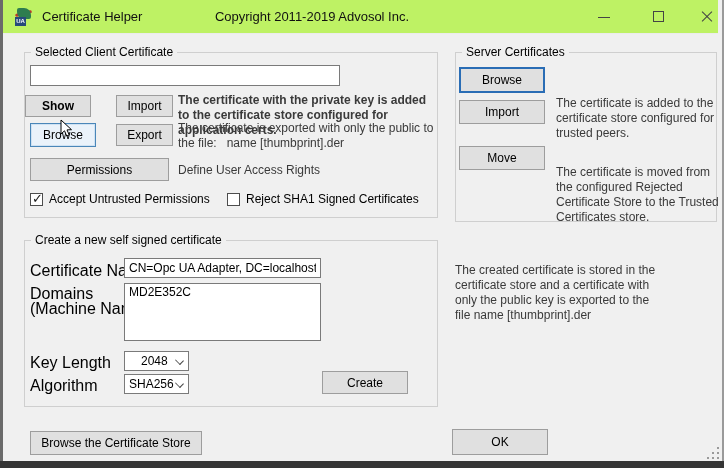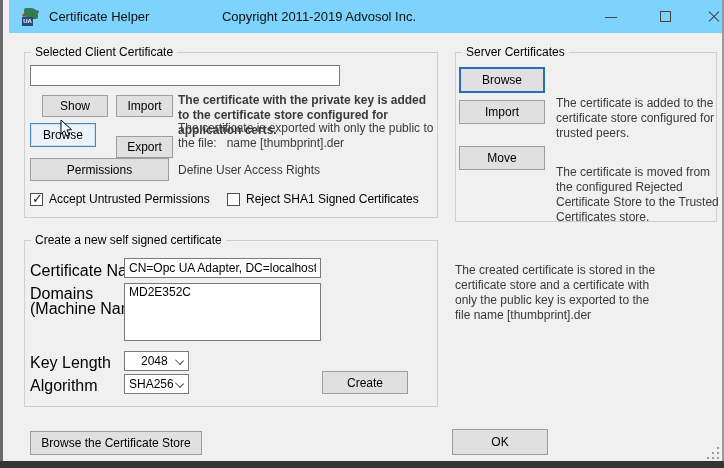--- a/index.html
+++ b/index.html
@@ -3,21 +3,21 @@
 <meta charset="utf-8">
 <style>
   html,body{margin:0;padding:0;background:#2b2b2b;}
   *{box-sizing:border-box;font-family:"Liberation Sans","DejaVu Sans",sans-serif;}
   .stage{position:relative;width:724px;height:468px;background:#f0f0f0;overflow:hidden;}
   
   .edge-left{position:absolute;left:0;top:0;width:3px;height:468px;background:#6a6a6a;}
   .edge-bottom{position:absolute;left:0;top:461px;width:724px;height:7px;background:#353535;}
   .edge-right{position:absolute;left:722px;top:0;width:2px;height:461px;background:#9a9a9a;}
   
-  .titlebar{position:absolute;left:9px;top:0;width:716px;height:34px;background:#7dd3fc;border-bottom:1px solid #ececec;}
+  .titlebar{position:absolute;left:2px;top:0;width:716px;height:34px;background:#bef264;border-bottom:1px solid #ececec;}
   .app-icon{position:absolute;left:13px;top:8px;width:18px;height:18px;}
   .app-icon .leaf{position:absolute;left:2px;top:0;width:14px;height:11px;background:#2e7d4f;border-radius:2px 7px 2px 7px;}
   .app-icon .swoosh{position:absolute;left:0;top:4px;width:17px;height:3px;background:#c0392b;transform:rotate(-14deg);border-radius:2px;}
   .app-icon .ua{position:absolute;left:0;top:9px;width:11px;height:9px;background:#274a7a;color:#fff;font-size:6px;line-height:9px;text-align:center;font-weight:bold;}
   .title-text{position:absolute;left:40px;top:0;height:34px;line-height:34px;font-size:13px;color:#111;}
   .copyright{position:absolute;left:0;top:0;width:620px;height:34px;line-height:34px;text-align:center;font-size:13px;color:#111;}
   .winbtn{position:absolute;top:0;width:34px;height:34px;cursor:pointer;}
   .winbtn .bar{position:absolute;left:11px;top:17px;width:12px;height:1px;background:#444;}
   .winbtn .box{position:absolute;left:11px;top:11px;width:11px;height:11px;border:1px solid #444;}
   .winbtn .x1,.winbtn .x2{position:absolute;left:10px;top:16px;width:14px;height:1px;background:#444;}
@@ -65,25 +65,25 @@
     <div class="winbtn" style="left:688px;">
         <span class="x1"></span>
         <span class="x2"></span>
       </div>
   </div>
 
   <div class="groupbox" style="left:24px;top:52px;width:414px;height:166px;">
     <span class="group-title">Selected Client Certificate</span>
   </div>
   <input class="textbox" style="left: 30px; top: 65px; width: 310px; height: 21px;" value="">
-  <button class="btn" style="left:42px;top:95px;width:66px;height:22px;">Show</button>
+  <button class="btn" style="left:25px;top:95px;width:66px;height:22px;font-weight:bold;">Show</button>
   <button class="btn" style="left:116px;top:95px;width:57px;height:22px;">Import</button>
   <div class="desc" style="left:178px;top:93px;width:258px;font-weight:bold;">The certificate with the private key is added to the certificate store configured for application certs.</div>
   <button class="btn btn-focus-soft" style="left:30px;top:123px;width:66px;height:24px;">Browse</button>
-  <button class="btn" style="left:116px;top:136px;width:57px;height:22px;">Export</button>
+  <button class="btn" style="left:116px;top:124px;width:57px;height:22px;">Export</button>
   <div class="desc" style="left:178px;top:121px;width:268px;">The certificate is exported with only the public to
 the file:&nbsp;&nbsp;&nbsp;name [thumbprint].der</div>
   <button class="btn" style="left:30px;top:158px;width:139px;height:23px;">Permissions</button>
   <div class="desc" style="left:178px;top:163px;width:240px;">Define User Access Rights</div>
 
   <div class="checkrow" style="left:30px;top:192px;">
     <span class="checkbox">
         <span class="mark">✓</span>
       </span>
     <span class="cb-label">Accept Untrusted Permissions</span>

